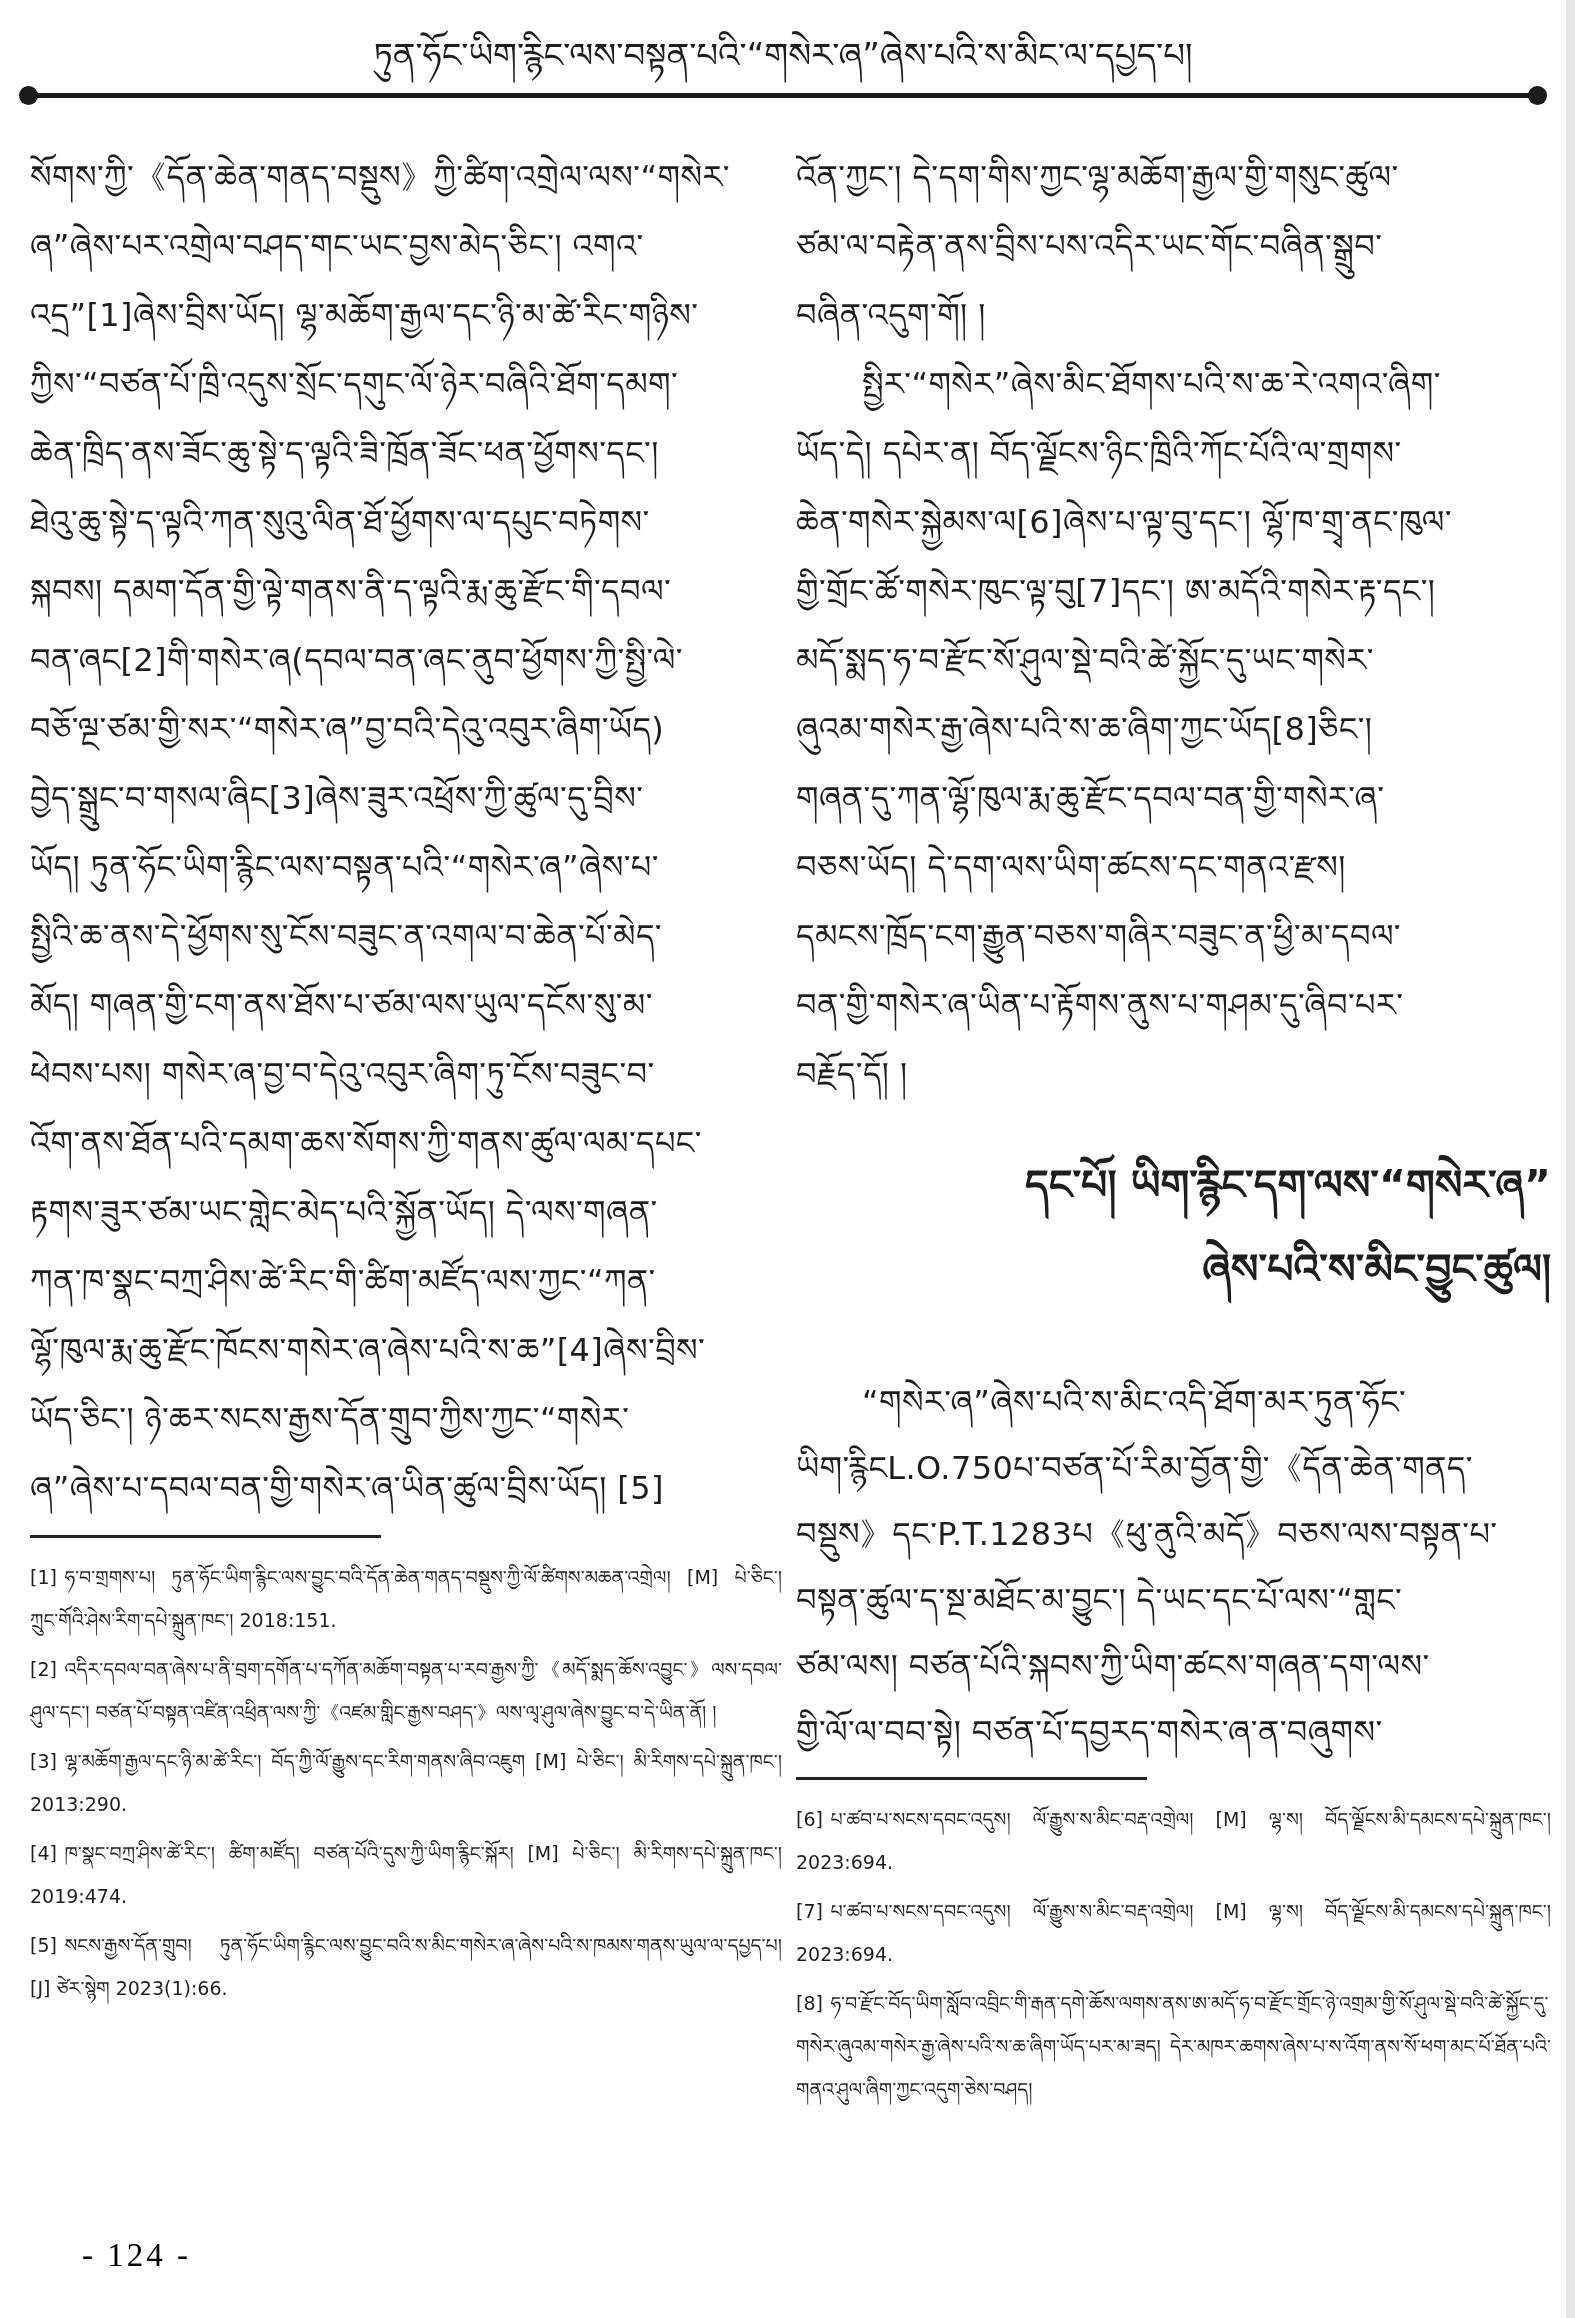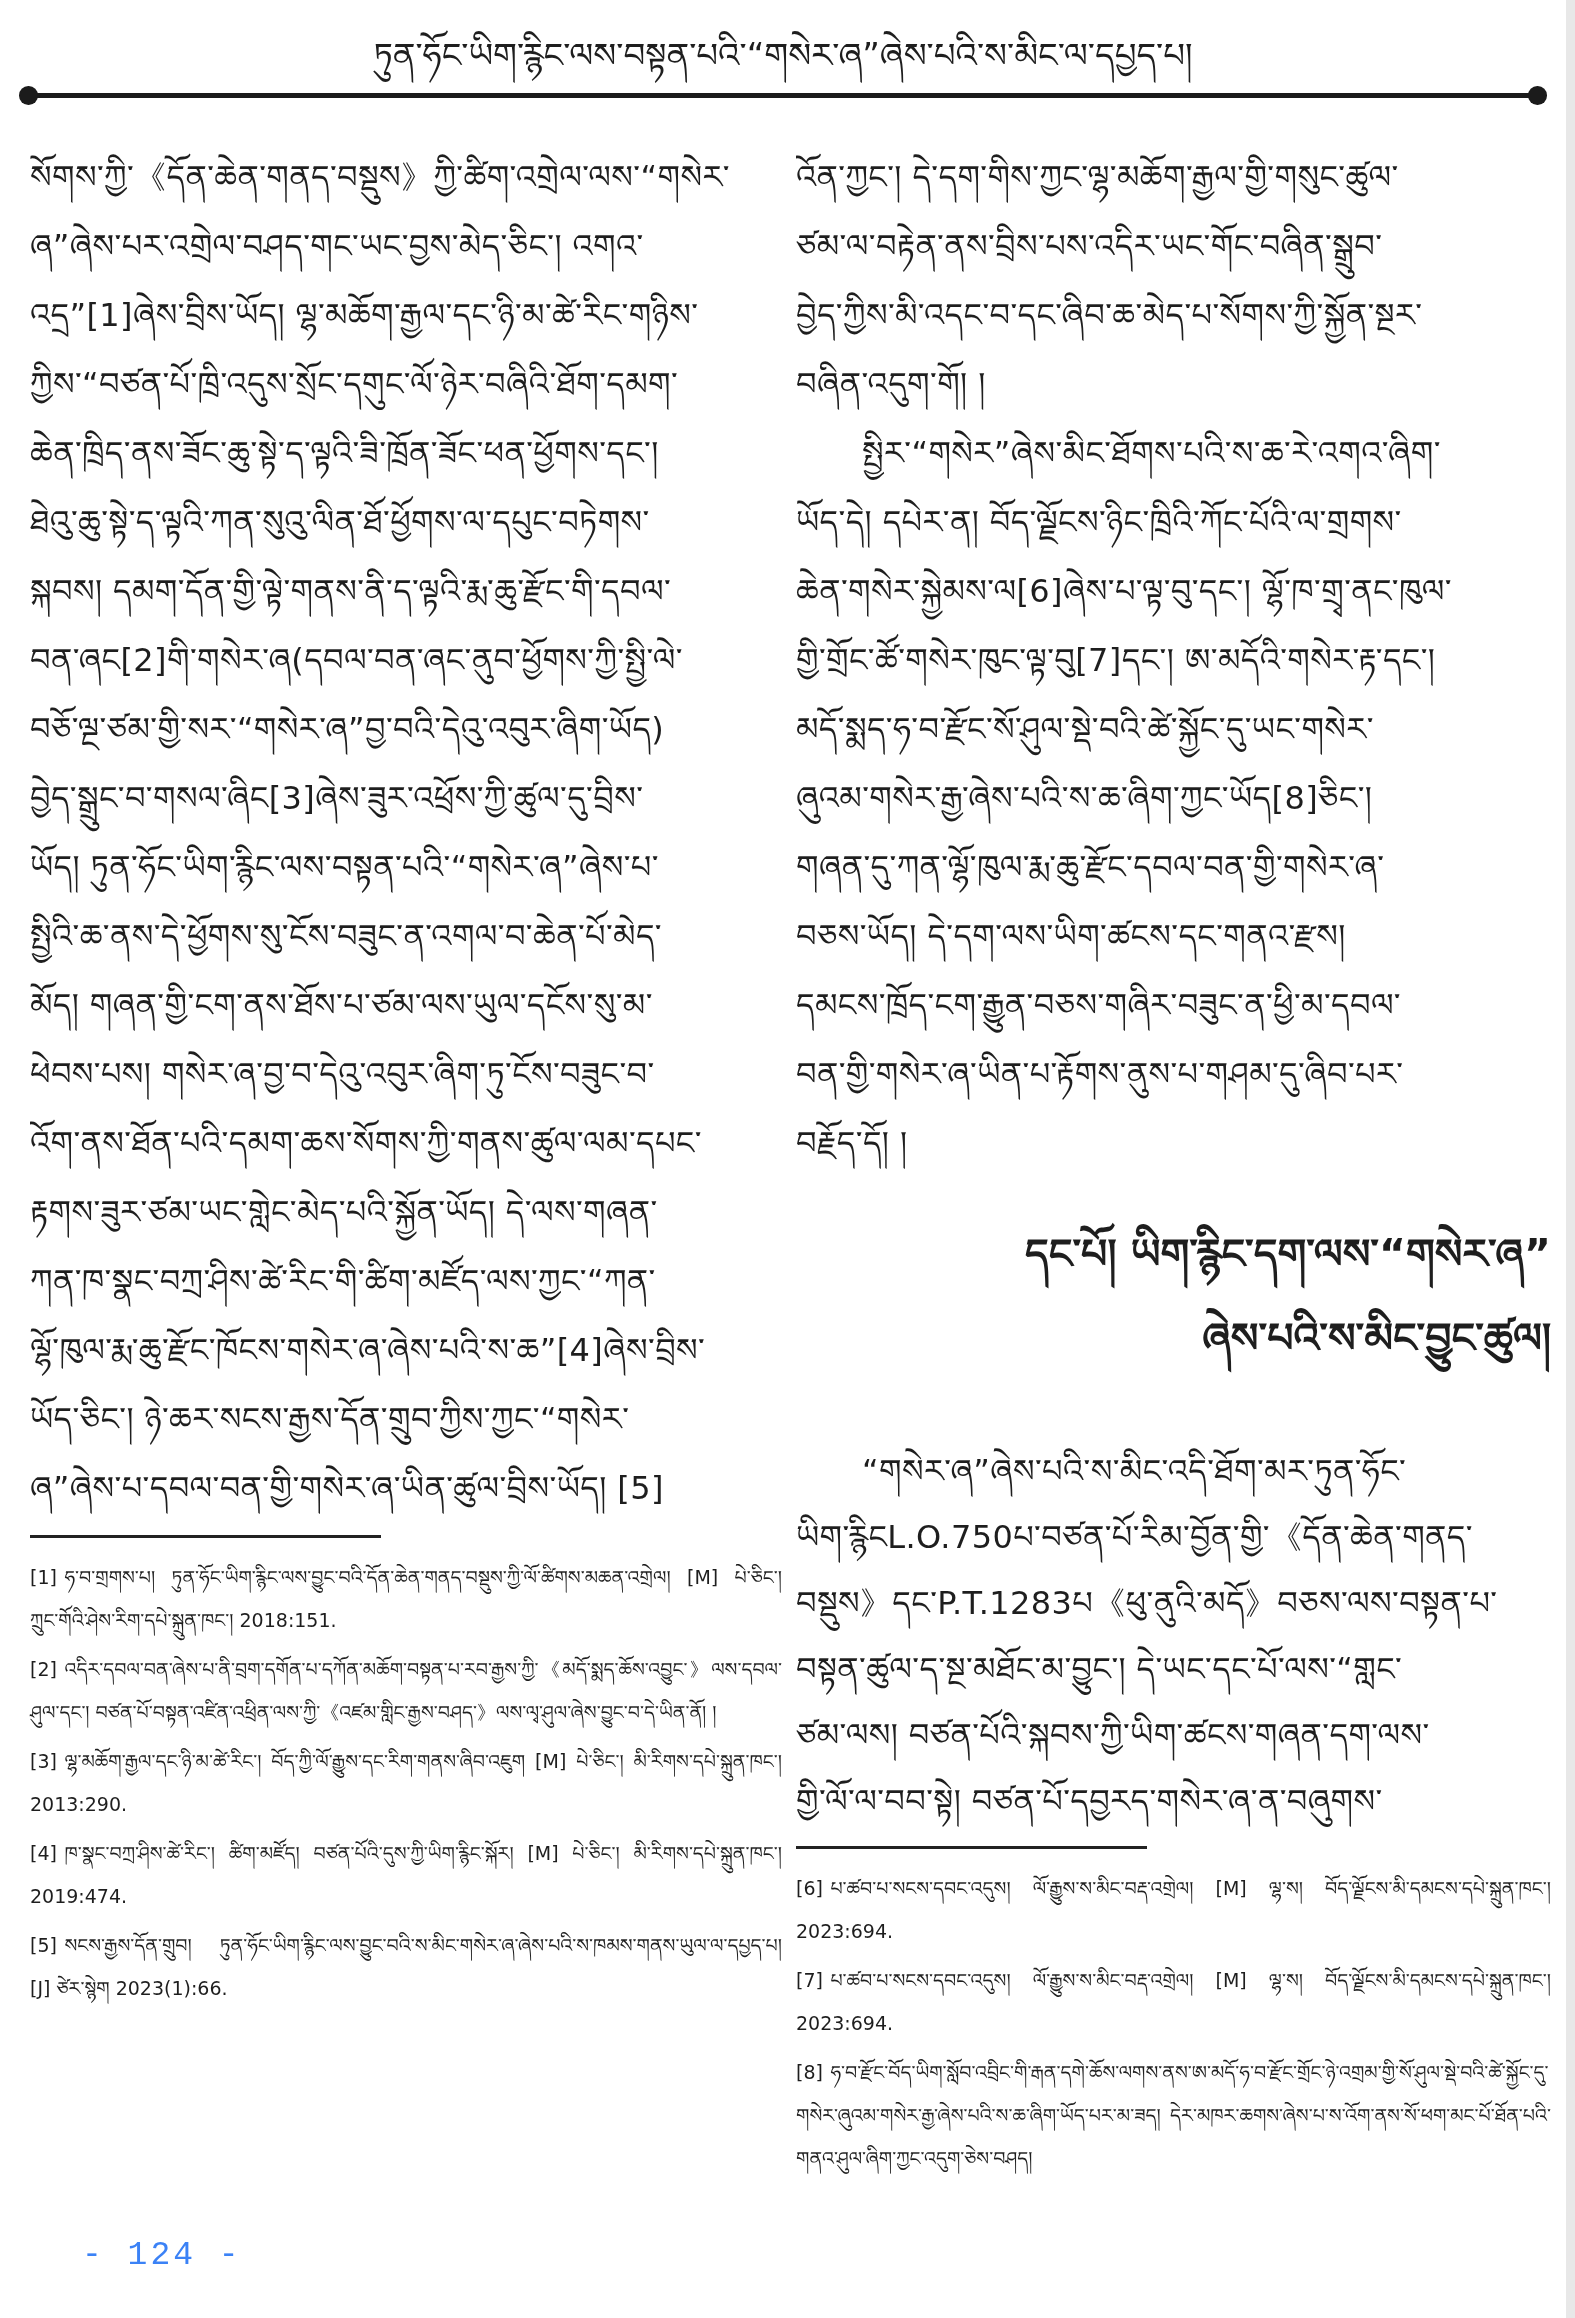--- a/index.html
+++ b/index.html
@@ -52,22 +52,22 @@
   }
   .footnotes{margin-top:18px;}
   .fn{
     font-size:19px;line-height:43px;
     text-align:justify;
     margin-bottom:6px;
   }
   .fn-label{padding-right:7.5px;}
   .page-number{
     position:absolute;left:82px;top:2237px;
-    font-family:Liberation Mono, monospace;
-    font-size:33px;color:#3b82f6;
+    font-family:Liberation Serif, serif;
+    font-size:33px;color:#000000;
     letter-spacing:3px;
   }
 </style>
 </head>
 <body>
 
 <div class="page">
 
   <div class="header-title">ཏུན་ཧོང་ཡིག་རྙིང་ལས་བསྟན་པའི་“གསེར་ཞ”ཞེས་པའི་ས་མིང་ལ་དཔྱད་པ།</div>
 
@@ -105,21 +105,20 @@
       <div class="fn"><span class="fn-label">[2]</span><span>འདིར་དབལ་བན་ཞེས་པ་ནི་བྲག་དགོན་པ་དཀོན་མཆོག་བསྟན་པ་རབ་རྒྱས་ཀྱི་《མདོ་སྨད་ཆོས་འབྱུང་》ལས་དབལ་ཤུལ་དང་། བཙན་པོ་བསྟན་འཛིན་འཕྲིན་ལས་ཀྱི་《འཛམ་གླིང་རྒྱས་བཤད་》ལས་ལྭ་ཤུལ་ཞེས་བྱུང་བ་དེ་ཡིན་ནོ། །</span></div>
       <div class="fn"><span class="fn-label">[3]</span><span>ལྷ་མཆོག་རྒྱལ་དང་ཉི་མ་ཚེ་རིང་། བོད་ཀྱི་ལོ་རྒྱུས་དང་རིག་གནས་ཞིབ་འཇུག [M] པེ་ཅིང་། མི་རིགས་དཔེ་སྐྲུན་ཁང་། 2013:290.</span></div>
       <div class="fn"><span class="fn-label">[4]</span><span>ཁ་སྣང་བཀྲ་ཤིས་ཚེ་རིང་། ཚིག་མཛོད། བཙན་པོའི་དུས་ཀྱི་ཡིག་རྙིང་སྐོར། [M] པེ་ཅིང་། མི་རིགས་དཔེ་སྐྲུན་ཁང་། 2019:474.</span></div>
       <div class="fn"><span class="fn-label">[5]</span><span>སངས་རྒྱས་དོན་གྲུབ། ཏུན་ཧོང་ཡིག་རྙིང་ལས་བྱུང་བའི་ས་མིང་གསེར་ཞ་ཞེས་པའི་ས་ཁམས་གནས་ཡུལ་ལ་དཔྱད་པ། [J] ཙེར་སྙེག 2023(1):66.</span></div>
     </div>
   </div>
 
   <div class="col col-right">
     <div class="bl">འོན་ཀྱང་། དེ་དག་གིས་ཀྱང་ལྷ་མཆོག་རྒྱལ་གྱི་གསུང་ཚུལ་</div>
     <div class="bl">ཙམ་ལ་བརྟེན་ནས་བྲིས་པས་འདིར་ཡང་གོང་བཞིན་སྒྲུབ་</div>
-    <div class="bl">བྱེད་ཀྱིས་མི་འདང་བ་དང་ཞིབ་ཆ་མེད་པ་སོགས་ཀྱི་སྐྱོན་སྔར་</div>
     <div class="bl">བཞིན་འདུག་གོ། །</div>
     <div class="bl indent">སྤྱིར་“གསེར”ཞེས་མིང་ཐོགས་པའི་ས་ཆ་རེ་འགའ་ཞིག་</div>
     <div class="bl">ཡོད་དེ། དཔེར་ན། བོད་ལྗོངས་ཉིང་ཁྲིའི་ཀོང་པོའི་ལ་གྲགས་</div>
     <div class="bl">ཆེན་གསེར་སྐྱེམས་ལ[6]ཞེས་པ་ལྟ་བུ་དང་། ལྷོ་ཁ་གྲྭ་ནང་ཁུལ་</div>
     <div class="bl">གྱི་གྲོང་ཚོ་གསེར་ཁུང་ལྟ་བུ[7]དང་། ཨ་མདོའི་གསེར་རྟ་དང་།</div>
     <div class="bl">མདོ་སྨད་ཧ་བ་རྫོང་སོ་ཤུལ་སྡེ་བའི་ཚེ་སྐྱོང་དུ་ཡང་གསེར་</div>
     <div class="bl">ཞུའམ་གསེར་རྒྱ་ཞེས་པའི་ས་ཆ་ཞིག་ཀྱང་ཡོད[8]ཅིང་།</div>
     <div class="bl">གཞན་དུ་ཀན་ལྷོ་ཁུལ་རྨ་ཆུ་རྫོང་དབལ་བན་གྱི་གསེར་ཞ་</div>
     <div class="bl">བཅས་ཡོད། དེ་དག་ལས་ཡིག་ཚངས་དང་གནའ་རྫས།</div>
     <div class="bl">དམངས་ཁྲོད་ངག་རྒྱུན་བཅས་གཞིར་བཟུང་ན་ཕྱི་མ་དབལ་</div>

